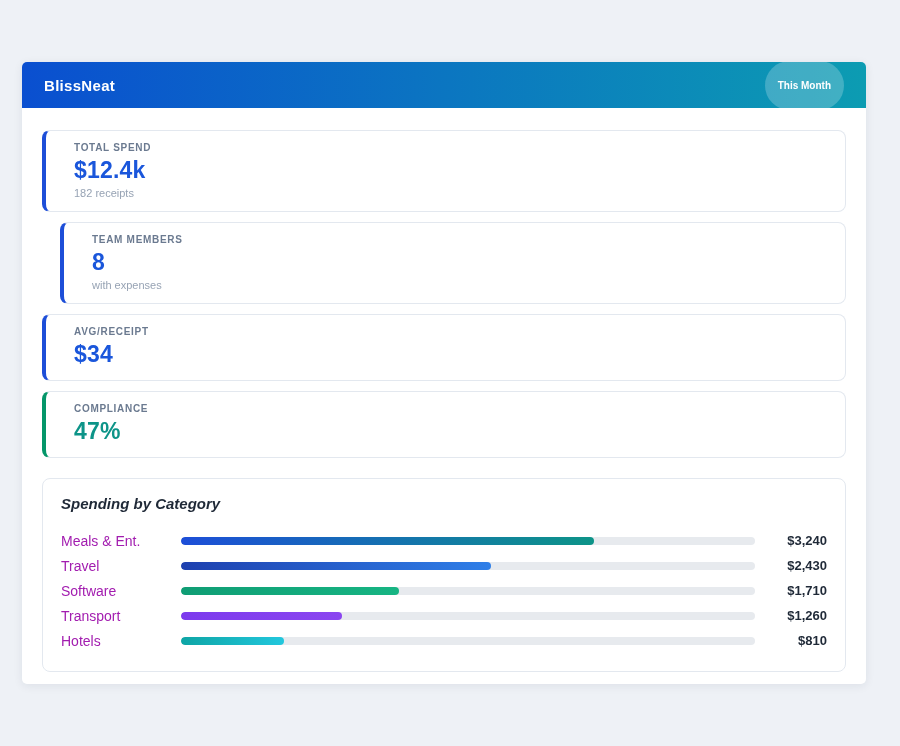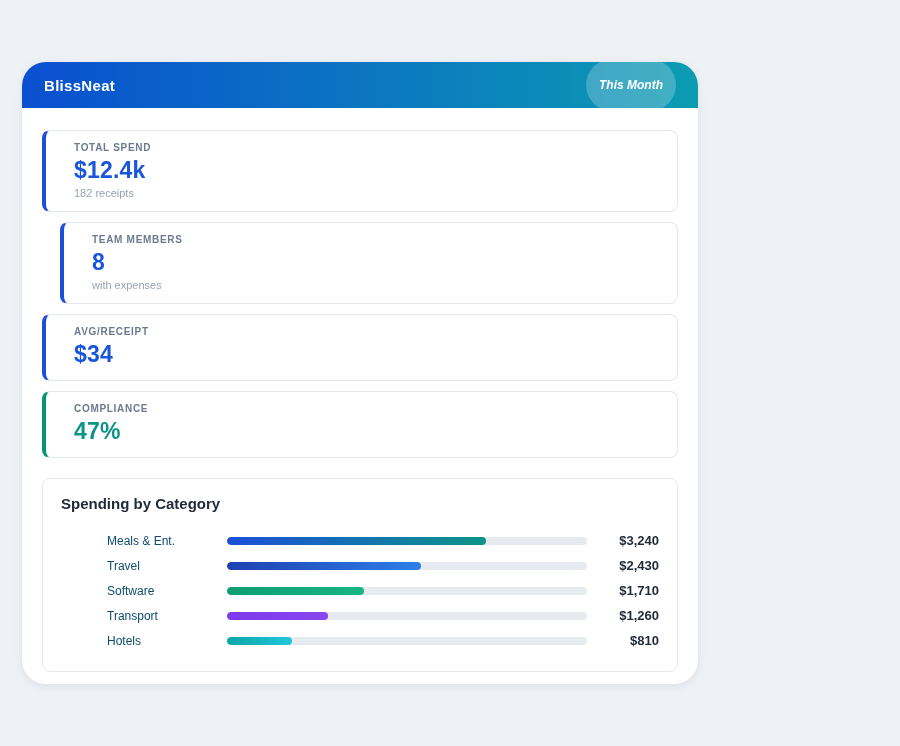--- a/index.html
+++ b/index.html
@@ -6,49 +6,48 @@
   html, body { width: 900px; height: 746px; }
   body {
     font-family: "Liberation Sans", "DejaVu Sans", sans-serif;
     background: #eef1f6;
     position: relative;
     overflow: hidden;
   }
   .app-card {
     position: absolute;
     left: 22px; top: 62px;
-    width: 676px; height: 622px;
+    width: 844px; height: 622px;
     background: #ffffff;
-    border-radius: 24px;
+    border-radius: 5px;
     box-shadow: 0 2px 10px rgba(30, 41, 59, 0.08);
     overflow: hidden;
   }
   .app-header {
     height: 46px;
     display: flex;
     align-items: center;
     justify-content: space-between;
     padding: 0 22px;
   }
   .app-title {
     color: #ffffff;
     font-size: 15px;
     font-weight: 700;
     letter-spacing: 0.3px;
   }
   .month-badge {
     background: rgba(255, 255, 255, 0.22);
     color: #ffffff;
-    font-size: 12px;
+    font-size: 10px;
     font-weight: 700;
     padding: 19px 13px;
     border-radius: 999px;
     border: none;
     cursor: pointer;
-    font-style: italic;
   }
   .body-area { padding: 22px 20px 20px 20px; }
   .stat-card {
     background: #ffffff;
     border: 1px solid #e3e8ef;
     border-left-width: 4px;
     border-left-style: solid;
     border-radius: 8px;
     padding: 11px 16px 12px 28px;
     margin-bottom: 10px;
@@ -76,32 +75,32 @@
     border: 1px solid #e3e8ef;
     border-radius: 8px;
     padding: 16px 18px 18px 18px;
     margin-top: 20px;
   }
   .spending-title {
     font-size: 15px;
     font-weight: 700;
     color: #1f2937;
     margin-bottom: 16px;
+    font-style: italic;
   }
   .category-row {
     display: flex;
     align-items: center;
     height: 25px;
   }
   .category-label {
     width: 120px;
-    font-size: 12px;
-    color: #0c4a6e;
+    font-size: 14px;
+    color: #a21caf;
     flex-shrink: 0;
-    margin-left: 46px;
   }
   .category-bar-track {
     flex: 1;
     height: 8px;
     background: #e7eaee;
     border-radius: 999px;
     overflow: hidden;
   }
   .category-bar-fill {
     height: 100%;

